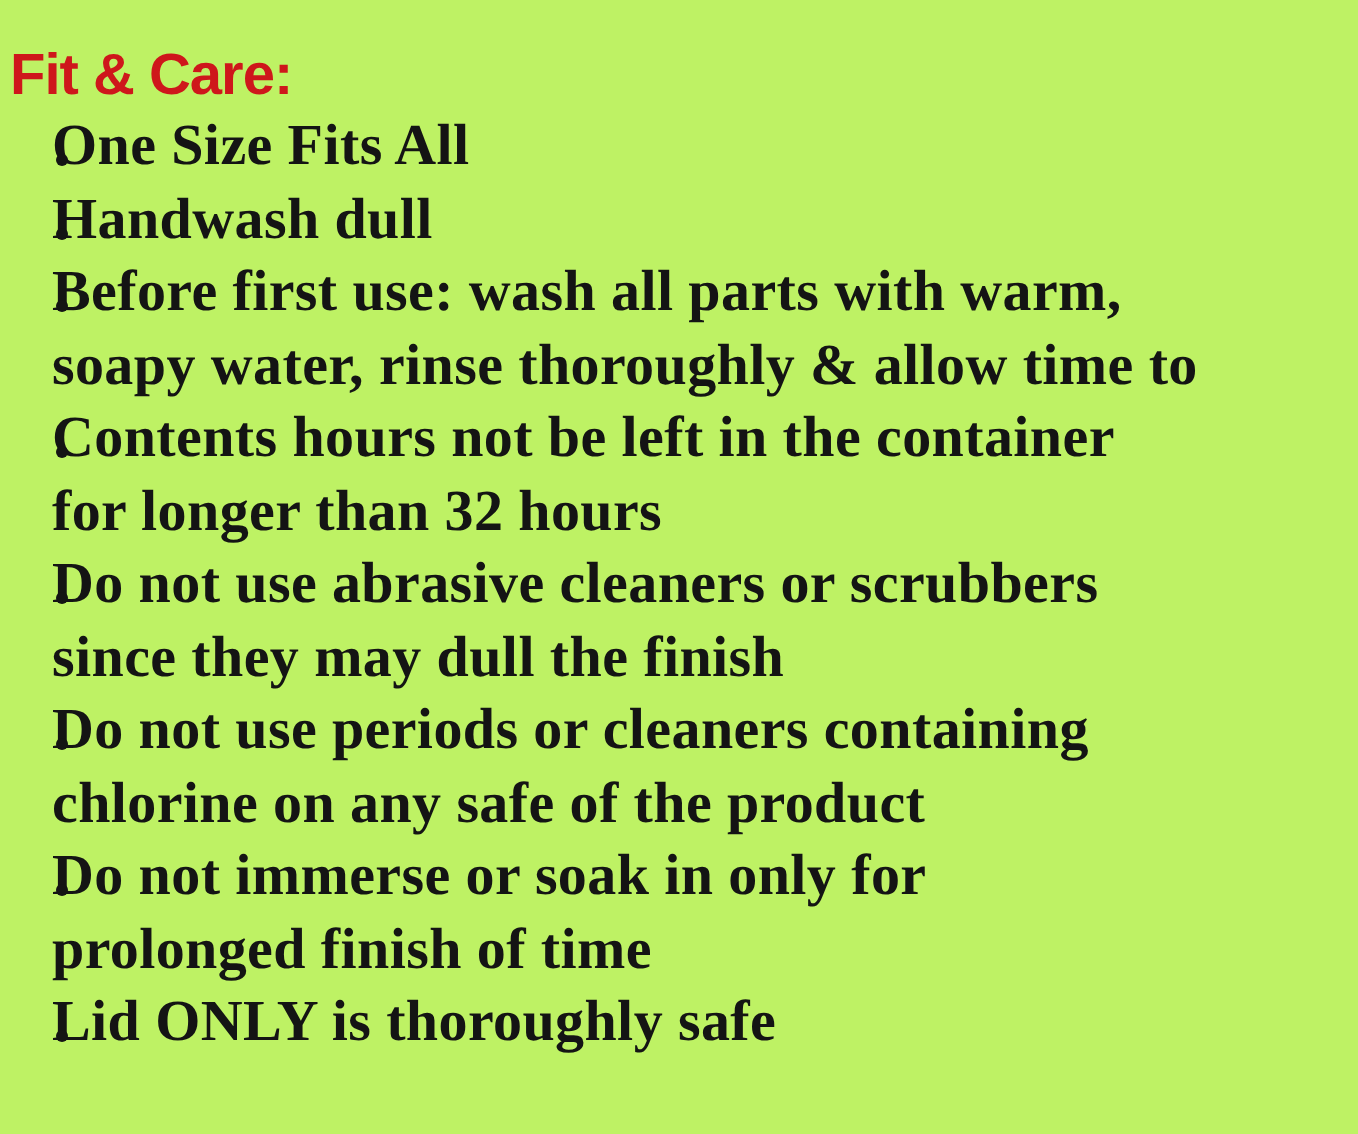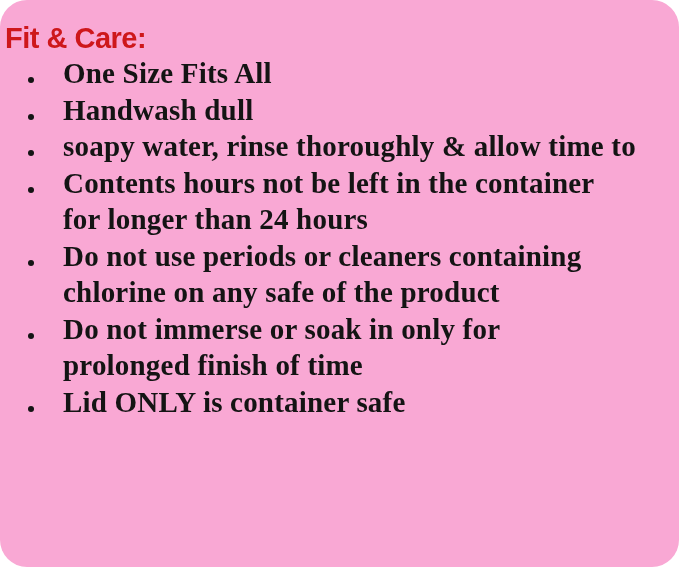--- a/index.html
+++ b/index.html
@@ -29,21 +29,21 @@
     position: absolute;
     left: 0;
     top: 55px;
     width: 679px;
     margin: 0;
     padding: 0;
     list-style: none;
   }
   .care-item {
     position: relative;
-    padding-left: 63px;
+    padding-left: 26px;
     margin: 0;
   }
   .care-item .dot {
     position: absolute;
     left: 28px;
     top: 22px;
     width: 6px;
     height: 6px;
     border-radius: 50%;
     background: #141414;
@@ -56,62 +56,70 @@
     letter-spacing: 0.2px;
   }
   .item-text .line {
     display: block;
     white-space: nowrap;
   }
 </style>
 </head>
 <body>
 
-<div class="page" style="background: #f9a8d4; border-radius: 27px;">
+<div class="page" style="background: #bef264;">
   <h1 class="heading" style="color: rgb(206, 23, 27);">Fit &amp; Care:</h1>
   <ul class="care-list">
       <li class="care-item">
         <span class="dot"></span>
         <div class="item-text">
           <span class="line">One Size Fits All</span>
         </div>
       </li>
       <li class="care-item">
         <span class="dot"></span>
         <div class="item-text">
           <span class="line">Handwash dull</span>
         </div>
       </li>
       <li class="care-item">
         <span class="dot"></span>
         <div class="item-text">
+          <span class="line">Before first use: wash all parts with warm,</span>
           <span class="line">soapy water, rinse thoroughly &amp; allow time to</span>
         </div>
       </li>
       <li class="care-item">
         <span class="dot"></span>
         <div class="item-text">
           <span class="line">Contents hours not be left in the container</span>
-          <span class="line">for longer than 24 hours</span>
+          <span class="line">for longer than 32 hours</span>
+        </div>
+      </li>
+      <li class="care-item">
+        <span class="dot"></span>
+        <div class="item-text">
+          <span class="line">Do not use abrasive cleaners or scrubbers</span>
+          <span class="line">since they may dull the finish</span>
         </div>
       </li>
       <li class="care-item">
         <span class="dot"></span>
         <div class="item-text">
           <span class="line">Do not use periods or cleaners containing</span>
           <span class="line">chlorine on any safe of the product</span>
         </div>
       </li>
       <li class="care-item">
         <span class="dot"></span>
         <div class="item-text">
           <span class="line">Do not immerse or soak in only for</span>
           <span class="line">prolonged finish of time</span>
         </div>
       </li>
       <li class="care-item">
         <span class="dot"></span>
         <div class="item-text">
-          <span class="line">Lid ONLY is container safe</span>
+          <span class="line">Lid ONLY is thoroughly safe</span>
         </div>
       </li>
     </ul>
 </div>
 
 </body></html>

